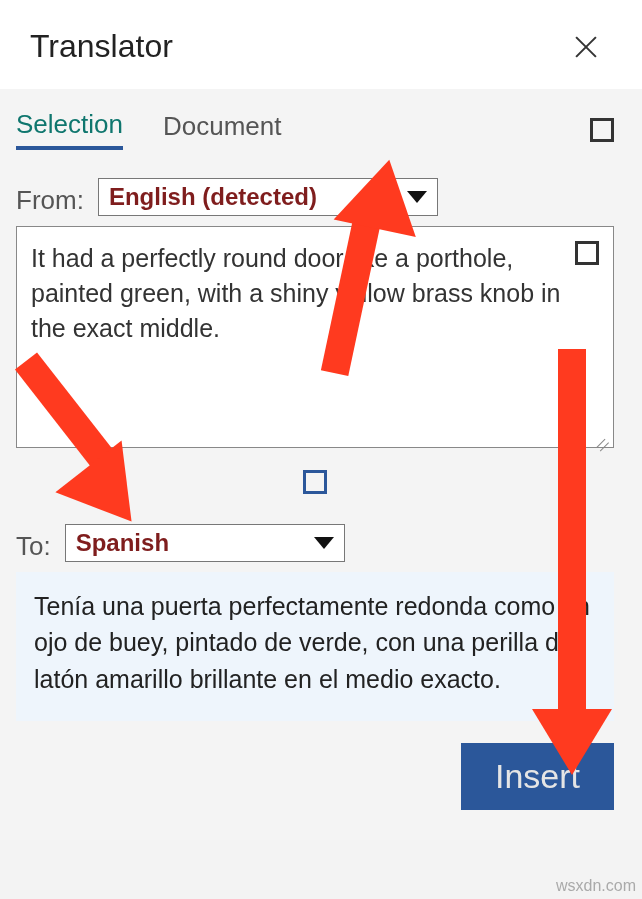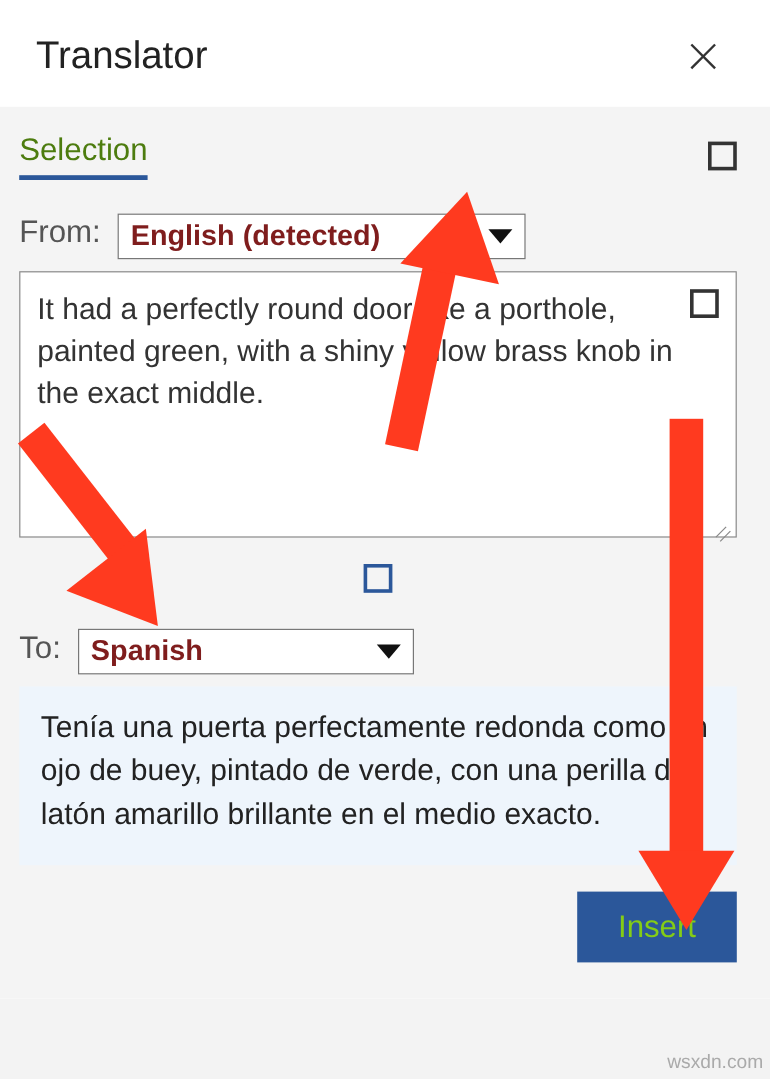--- a/index.html
+++ b/index.html
@@ -57,34 +57,34 @@
       gap: 40px;
       padding-bottom: 28px;
     }
     .tab {
       font-size: 26px;
       color: #555;
       padding-bottom: 6px;
       cursor: pointer;
     }
     .tab.active {
-      color: #4d7c0f;
+      color: #0f766e;
       border-bottom: 4px solid #2b579a;
     }
     .tabs-spacer { flex: 1; }
     .square-placeholder {
       width: 24px;
       height: 24px;
       border: 3px solid #333;
     }
     .square-placeholder.blue { border-color: #2b579a; }
 
     .field-row {
       display: flex;
-      align-items: flex-start;
+      align-items: flex-end;
       gap: 14px;
       margin-bottom: 10px;
     }
     .field-label {
       font-size: 26px;
       color: #555;
     }
     .select-box {
       background: #fff;
       border: 1px solid #777;
@@ -149,22 +149,22 @@
       color: #222;
     }
 
     .footer-row {
       display: flex;
       justify-content: flex-end;
       padding-top: 22px;
     }
     .insert-btn {
       background: #2b579a;
-      color: #84cc16;
-      font-size: 26px;
+      color: #e5e5e5;
+      font-size: 34px;
       padding: 14px 34px;
       border: none;
       cursor: pointer;
     }
 
     
     .arrow {
       position: absolute;
       pointer-events: none;
     }
@@ -192,20 +192,21 @@
 <div class="panel">
   <div class="header">
     <div class="header-title">Translator</div>
     <div class="close-icon"></div>
   </div>
 
   <div class="body-area">
 
     <div class="tabs-row">
       <div class="tab active">Selection</div>
+      <div class="tab">Document</div>
       <div class="tabs-spacer"></div>
       <div class="square-placeholder"></div>
     </div>
 
     <div class="field-row">
       <div class="field-label">From:</div>
       <div class="select-box">
         <span>English (detected)</span>
         <span class="caret-down"></span>
       </div>

